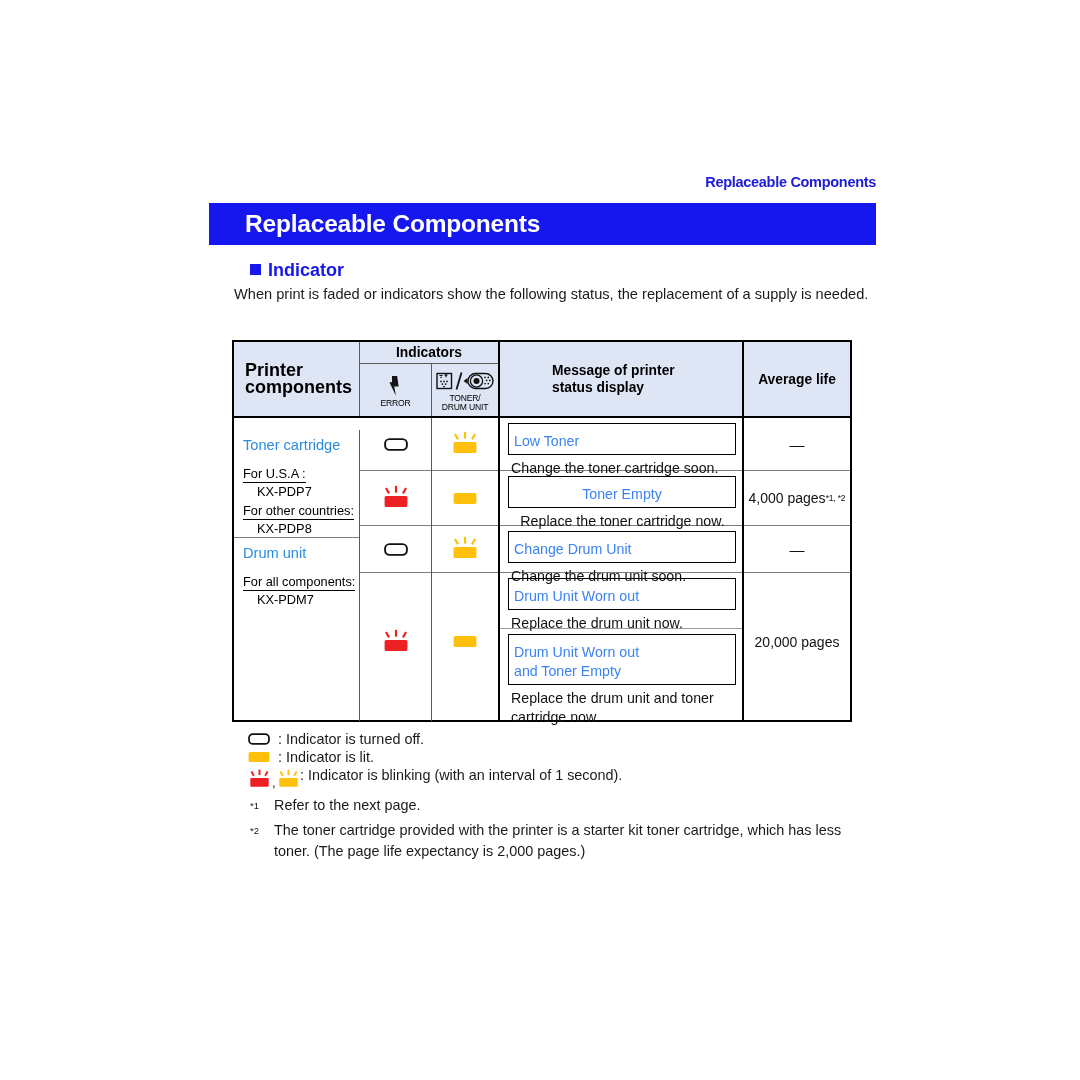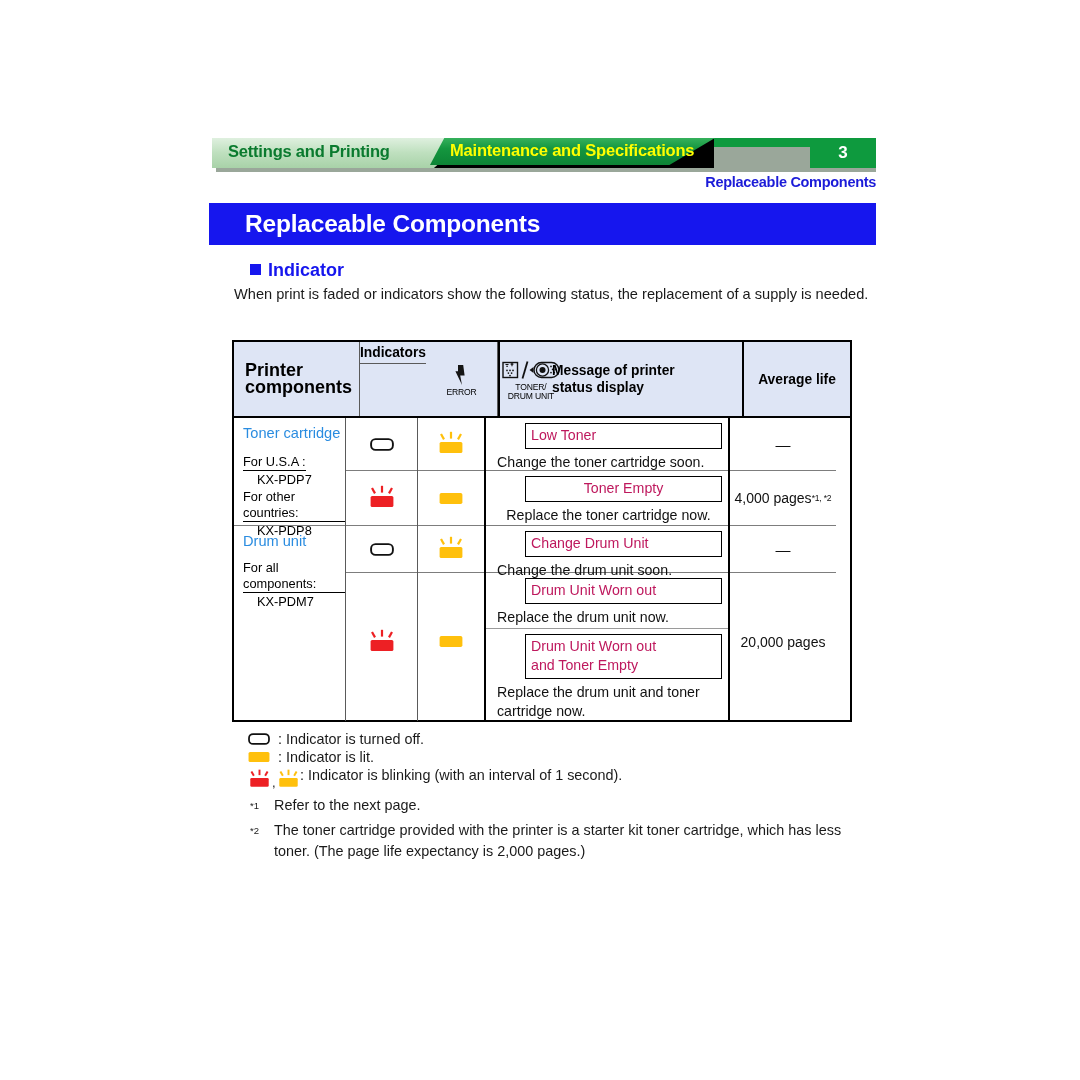--- a/index.html
+++ b/index.html
@@ -160,21 +160,21 @@
   #hdr-c1 {
     width: 126px;
     border-right: 1.3px solid #5a5a5a;
     display: flex; align-items: center;
     padding-left: 11px;
   }
   #hdr-c1 span { font-weight: bold; font-size: 18px; line-height: 17px; }
   #hdr-ind {
     width: 140px;
     border-right: 2.2px solid #000;
-    display: flex; flex-direction: row;
+    display: flex; flex-direction: column;
   }
   #hdr-ind-top {
     height: 22px;
     border-bottom: 1.3px solid #5a5a5a;
     display: flex; align-items: center; justify-content: center;
     font-weight: bold; font-size: 13.8px;
   }
   #hdr-ind-bot { display: flex; flex: 1; }
   #hdr-err {
     width: 72px;
@@ -215,23 +215,24 @@
   
   .tdu-glyph { width: 58px; height: 20px; }
   .tdu-glyph svg { display: block; }
 
   
   #body-grid {
     display: flex;
     height: 303px;
   }
   #col-comp {
-    width: 112px;
+    width: 126px;
     border-right: 1.3px solid #5a5a5a;
     position: relative;
+    margin-top: 12px;
   }
   #col-ind {
     width: 140px;
     border-right: 2.2px solid #000;
     display: flex;
   }
   #col-err { width: 72px; border-right: 1.3px solid #5a5a5a; }
   #col-tdu { width: 66px; }
   #col-msg { width: 244px; border-right: 2.2px solid #000; }
   #col-life { width: 106px; }
@@ -256,24 +257,23 @@
   }
 
   .ind-cell {
     display: flex; align-items: center; justify-content: center;
   }
   .msg-cell { padding: 5px 6px 4px 8px; }
   .msg-box {
     border: 1.9px solid #000;
     font-size: 14.2px;
     line-height: 19px;
-    padding: 2px 5px 3px 5px;
-    color: #be185d;
+    padding: 8px 5px 3px 5px;
+    color: #3b82f6;
     background: #fff;
-    margin-left: 31px;
   }
   .msg-text {
     font-size: 14.2px;
     line-height: 19px;
     color: #111;
     padding: 4px 2px 2px 3px;
   }
   .life-cell {
     display: flex; align-items: center; justify-content: center;
     font-size: 14px; color: #111;
@@ -331,31 +331,20 @@
     left: 0; top: 0;
     font-size: 14.4px;
   }
   .note .mk sup { font-size: 9.5px; }
 </style>
 </head>
 <body>
 
 <div id="page">
 
-  <div id="tabbar">
-    <div class="tab-shadow"></div>
-    <div class="tab-rightbar"></div>
-    <div class="tab-left"></div>
-    <div class="tab-left-label">Settings and Printing</div>
-    <div class="tab-wedge"></div>
-    <div class="tab-active"></div>
-    <div class="tab-active-label">Maintenance and Specifications</div>
-    <div class="tab-rightbar2"></div>
-    <div class="page-num">3</div>
-  </div>
 
   <div id="runhead">Replaceable Components</div>
 
   <div id="titlebar">
     <div class="t">Replaceable Components</div>
   </div>
 
   <div id="sec-heading">
     <span class="sq"></span><span>Indicator</span>
   </div>

